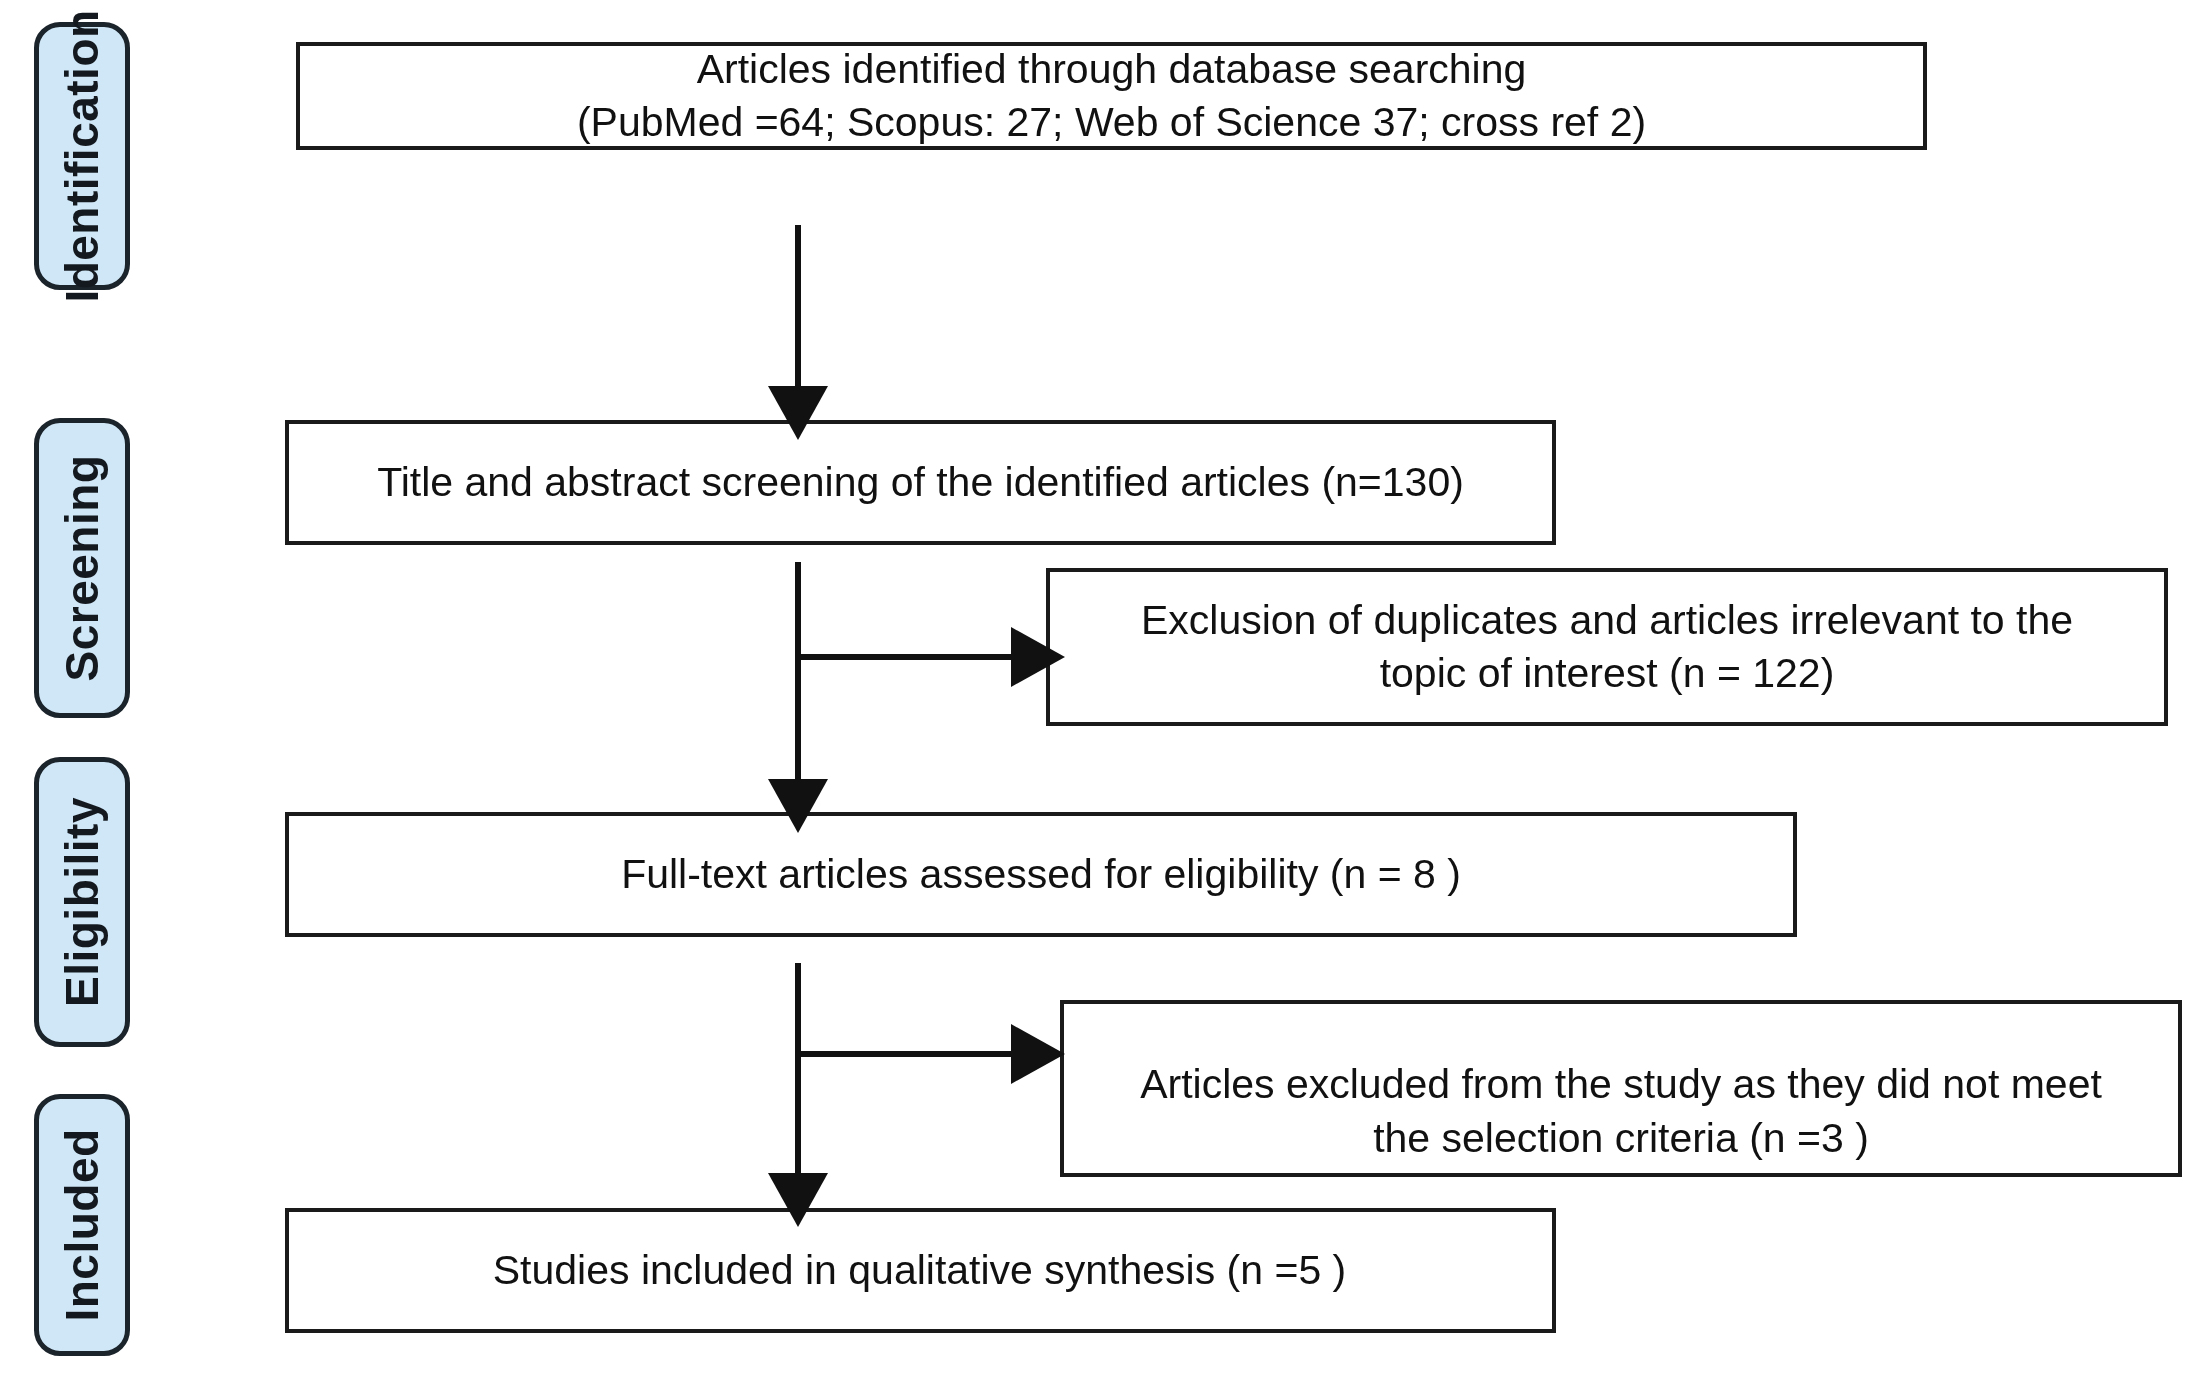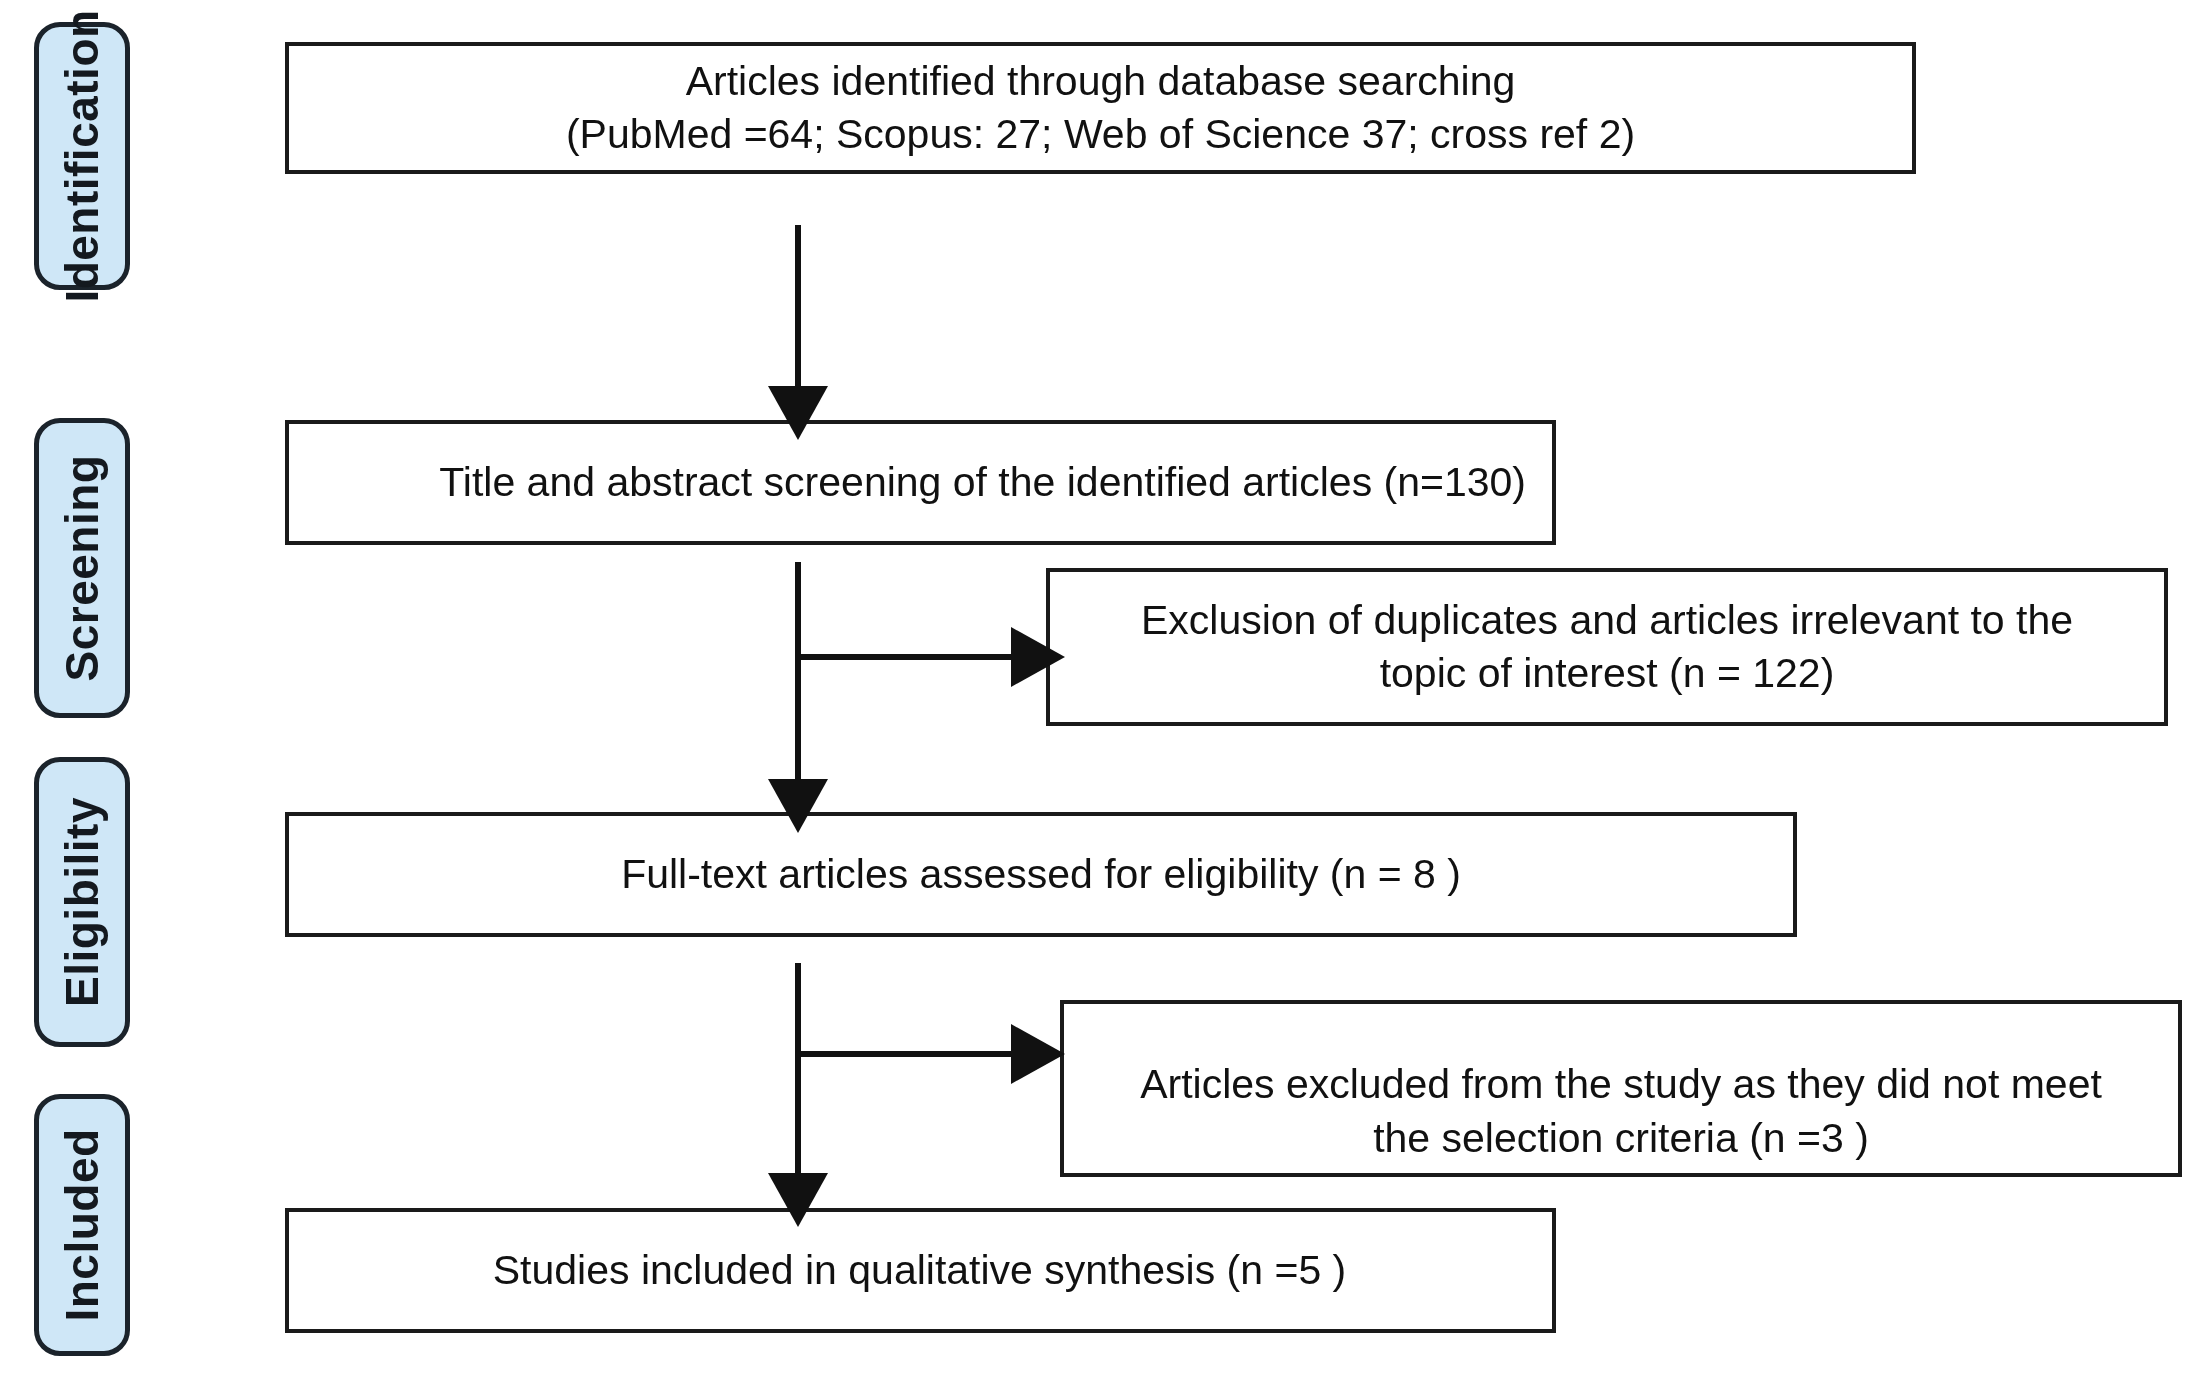--- a/index.html
+++ b/index.html
@@ -84,26 +84,26 @@
   </div>
 
   <div class="stage-label" style="left:34px; top:757px; width:96px; height:290px;">
     <span class="stage-label-text">Eligibility</span>
   </div>
 
   <div class="stage-label" style="left:34px; top:1094px; width:96px; height:262px;">
     <span class="stage-label-text">Included</span>
   </div>
 
-  <div class="flow-box" style="left:285px; top:42px; width:1631px; height:132px;">
+  <div class="flow-box" style="left:296px; top:42px; width:1631px; height:108px;">
     <span class="flow-box-text">Articles identified through database searching
 (PubMed =64; Scopus: 27; Web of Science 37;  cross ref 2)</span>
   </div>
 
-  <div class="flow-box" style="left:285px; top:420px; width:1271px; height:125px;justify-content:flex-end;">
+  <div class="flow-box" style="left:285px; top:420px; width:1271px; height:125px;">
     <span class="flow-box-text">Title and abstract screening of the identified articles (n=130)</span>
   </div>
 
   <div class="flow-box" style="left:1046px; top:568px; width:1122px; height:158px;">
     <span class="flow-box-text">Exclusion of duplicates and articles irrelevant to the
 topic of interest (n = 122)</span>
   </div>
 
   <div class="flow-box" style="left:285px; top:812px; width:1512px; height:125px;">
     <span class="flow-box-text">Full-text articles assessed for eligibility (n = 8 )</span>

